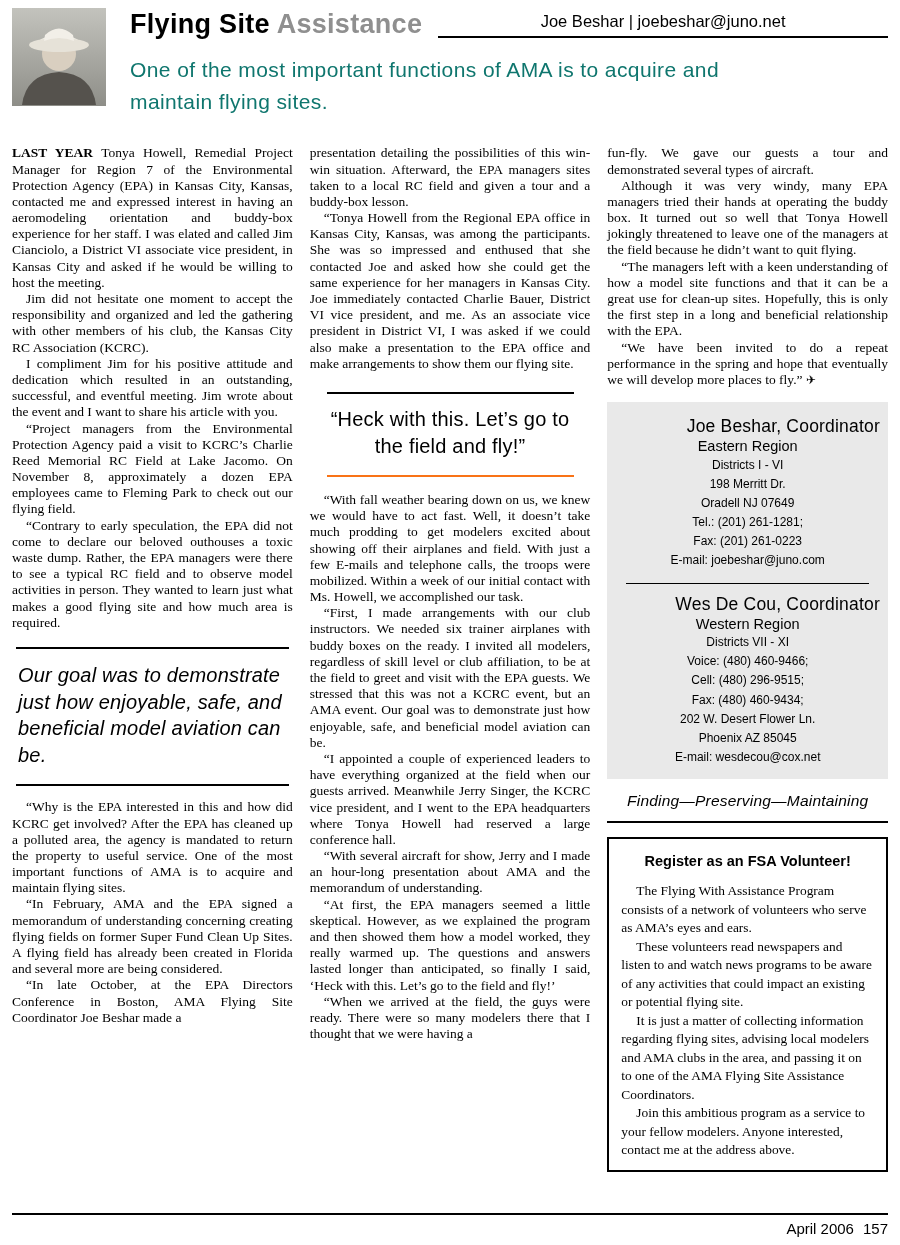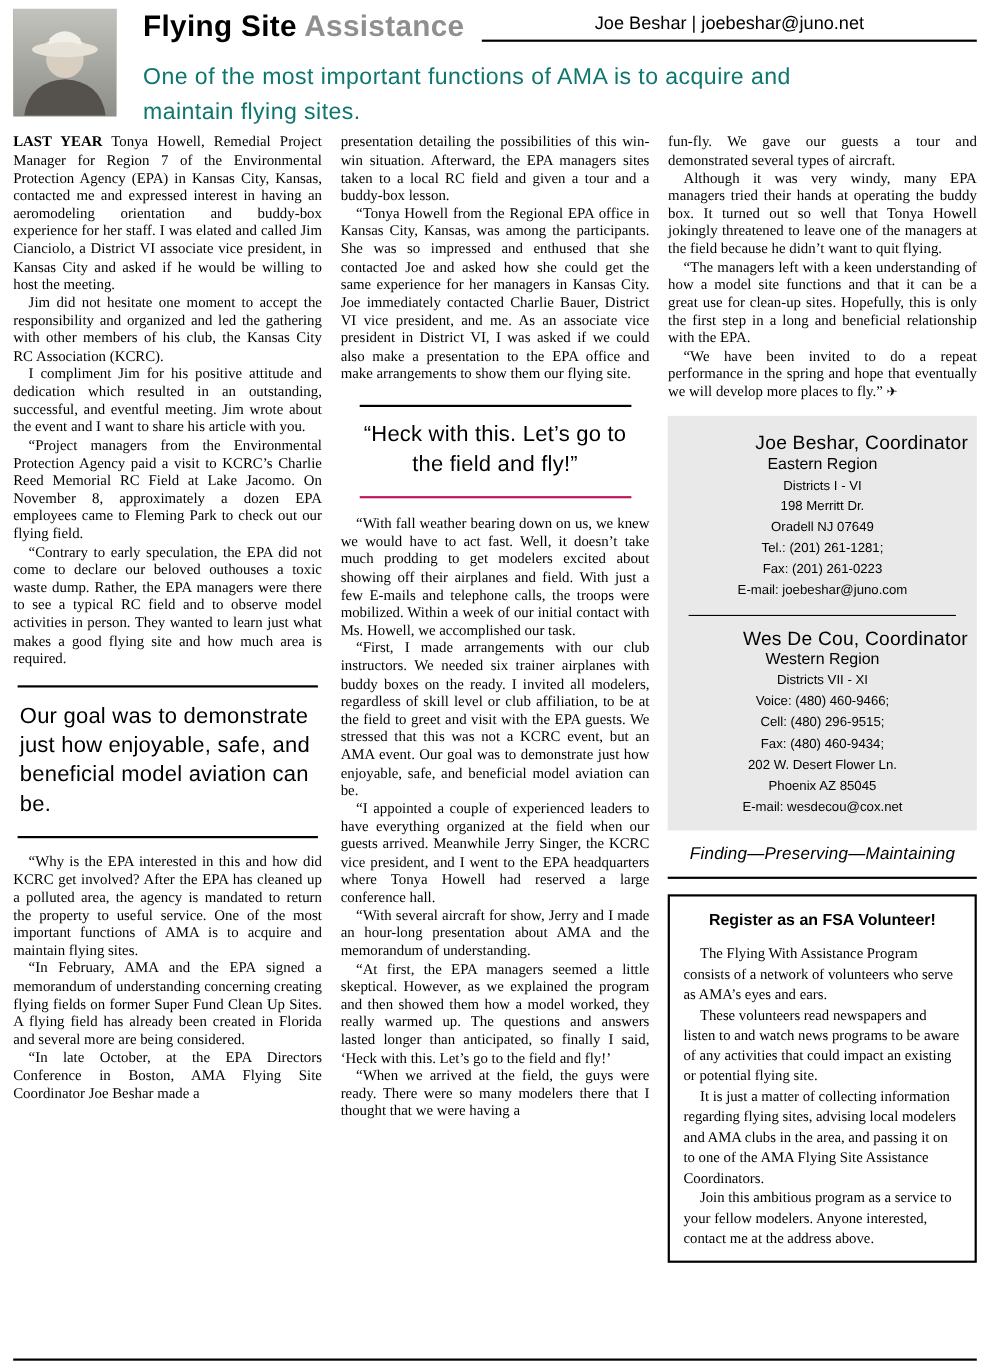--- a/index.html
+++ b/index.html
@@ -28,35 +28,35 @@
     flex: 1; margin-left: 16px; border-bottom: 2px solid #000;
     text-align: center; padding-bottom: 5px;
     font-family: "Liberation Sans", sans-serif; font-size: 16.5px;
   }
   .subtitle {
     margin: 16px 0 0 0; max-width: 670px;
     font-family: "Liberation Sans", sans-serif; font-weight: 400;
     font-size: 21px; line-height: 1.5; letter-spacing: 0.4px; color: #0f766e;
   }
   
-  .cols { display: flex; gap: 17px; margin-top: 4px; }
+  .cols { display: flex; gap: 17px; margin-top: 28px; }
   .col { flex: 1 1 0; font-size: 13.5px; line-height: 1.2; text-align: justify; }
   .col p.para { margin: 0; }
   .col p.ind { text-indent: 14px; }
   .lead { font-weight: bold; }
   
   .pq1 {
     border-top: 2px solid #000; border-bottom: 2px solid #000;
     margin: 16px 4px 13px 4px; padding: 13px 2px 16px 2px;
     font-family: "Liberation Sans", sans-serif; font-size: 20px;
-    line-height: 1.33; text-align: left; letter-spacing: 0.2px;
+    line-height: 1.33; text-align: left; letter-spacing: 0.2px; font-style: italic;
   }
   .pq2 {
     width: 88%; margin: 20px auto 15px auto;
-    border-top: 2px solid #000; border-bottom: 2px solid #be185d;
+    border-top: 2px solid #000; border-bottom: 2px solid #f97316;
     padding: 12px 0 15px 0;
     font-family: "Liberation Sans", sans-serif; font-size: 20px;
     line-height: 1.35; text-align: center; letter-spacing: 0.2px;
   }
   .endmark { font-size: 12px; letter-spacing: -1px; }
   
   .contact-card {
     background: #e9e9e9; margin-top: 14px; padding: 14px 8px 12px 8px;
     text-align: center; font-family: "Liberation Sans", sans-serif;
   }
@@ -185,15 +185,18 @@
         <p>The Flying With Assistance Program consists of a network of volunteers who serve as AMA’s eyes and ears.</p>
         <p>These volunteers read newspapers and listen to and watch news programs to be aware of any activities that could impact an existing or potential flying site.</p>
         <p>It is just a matter of collecting information regarding flying sites, advising local modelers and AMA clubs in the area, and passing it on to one of the AMA Flying Site Assistance Coordinators.</p>
         <p>Join this ambitious program as a service to your fellow modelers. Anyone interested, contact me at the address above.</p>
       </div>
     </section>
   </main>
 
   <footer class="pfoot">
     <div class="pfoot-rule"></div>
+    <div class="pfoot-text">
+      <span>April 2006</span><span class="pagenum">157</span>
+    </div>
   </footer>
 
 </div>
 
 </body></html>

